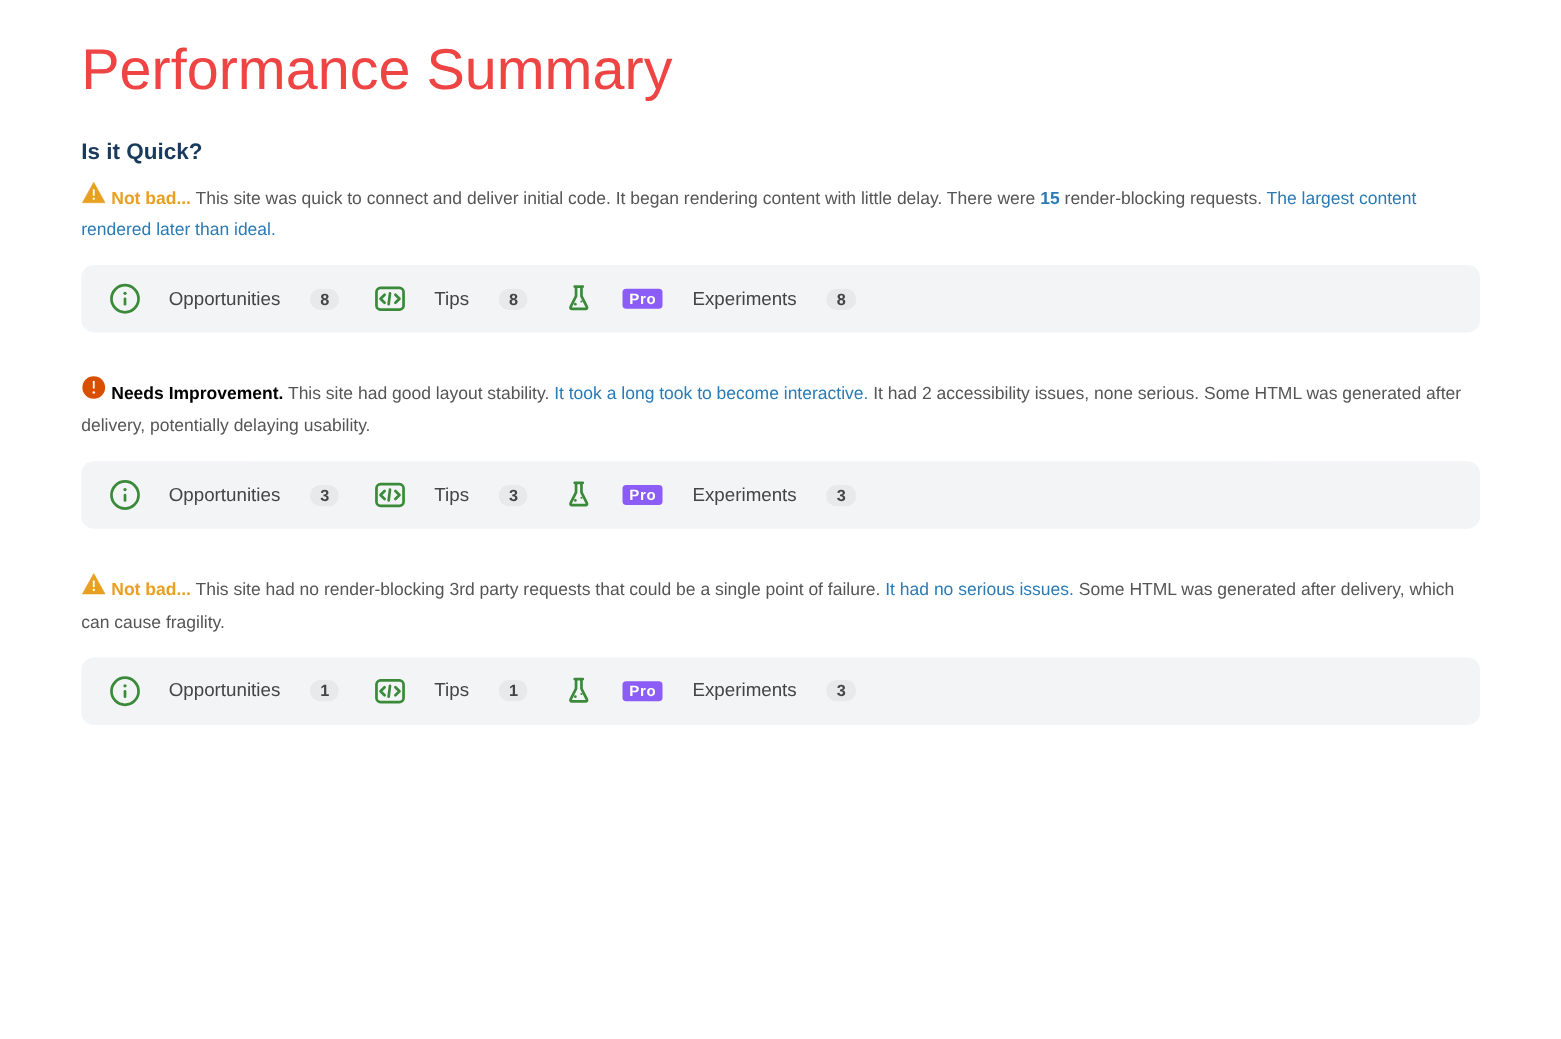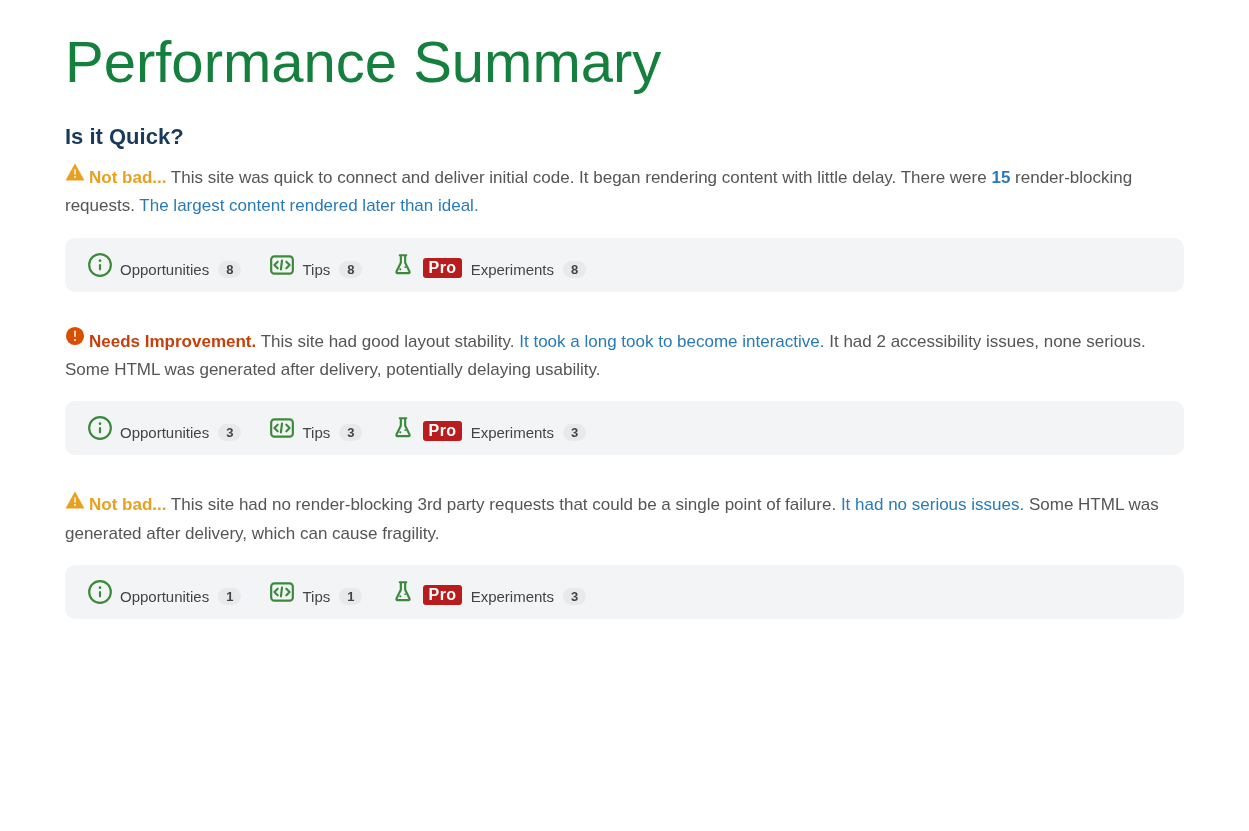--- a/index.html
+++ b/index.html
@@ -4,69 +4,69 @@
   <style>
     * { box-sizing: border-box; margin: 0; padding: 0; }
     body {
       background: #ffffff;
       font-family: -apple-system, BlinkMacSystemFont, 'Segoe UI', Arial, sans-serif;
       color: #333;
       padding: 30px 65px 40px 65px;
       max-width: 1249px;
     }
     .page-title {
-      font-size: 58px;
+      font-size: 46px;
       font-weight: 300;
-      color: #15803d;
+      color: #ef4444;
       margin-bottom: 30px;
       line-height: 1.1;
     }
     .section {
       margin-bottom: 36px;
     }
     .section-heading {
-      font-size: 22px;
+      font-size: 18px;
       font-weight: 700;
       color: #1a3a5c;
       margin-bottom: 14px;
     }
     .section-body {
-      font-size: 17px;
+      font-size: 14px;
       line-height: 1.6;
       color: #555;
       margin-bottom: 18px;
     }
     .status-label {
       font-weight: 700;
     }
     .status-warning {
       color: #e8a020;
     }
     .status-needs-improvement {
-      color: #c2410c;
+      color: #000000;
     }
     .highlight-link {
       color: #2a7ab5;
     }
     .highlight-number {
       color: #2a7ab5;
       font-weight: 600;
     }
     .pills-bar {
       background: #f3f4f6;
       border-radius: 10px;
       padding: 14px 22px;
       display: flex;
       align-items: center;
       gap: 28px;
     }
     .pill {
       display: flex;
-      align-items: flex-end;
-      gap: 7px;
+      align-items: center;
+      gap: 22px;
       font-size: 15px;
       color: #444;
       cursor: pointer;
     }
     .pill-icon {
       width: 26px;
       height: 26px;
       display: inline-flex;
       align-items: center;
       justify-content: center;
@@ -74,23 +74,23 @@
     .pill-count {
       background: #e8e9eb;
       border-radius: 12px;
       padding: 1px 8px;
       font-size: 13px;
       font-weight: 600;
       color: #444;
       margin-left: 2px;
     }
     .pro-badge {
-      background: #b91c1c;
+      background: #8b5cf6;
       color: #fff;
-      font-size: 16px;
+      font-size: 12px;
       font-weight: 700;
       border-radius: 3px;
       padding: 1px 5px;
       margin-right: 2px;
       letter-spacing: 0.5px;
     }
   </style>
 </head>
 <body>
 

